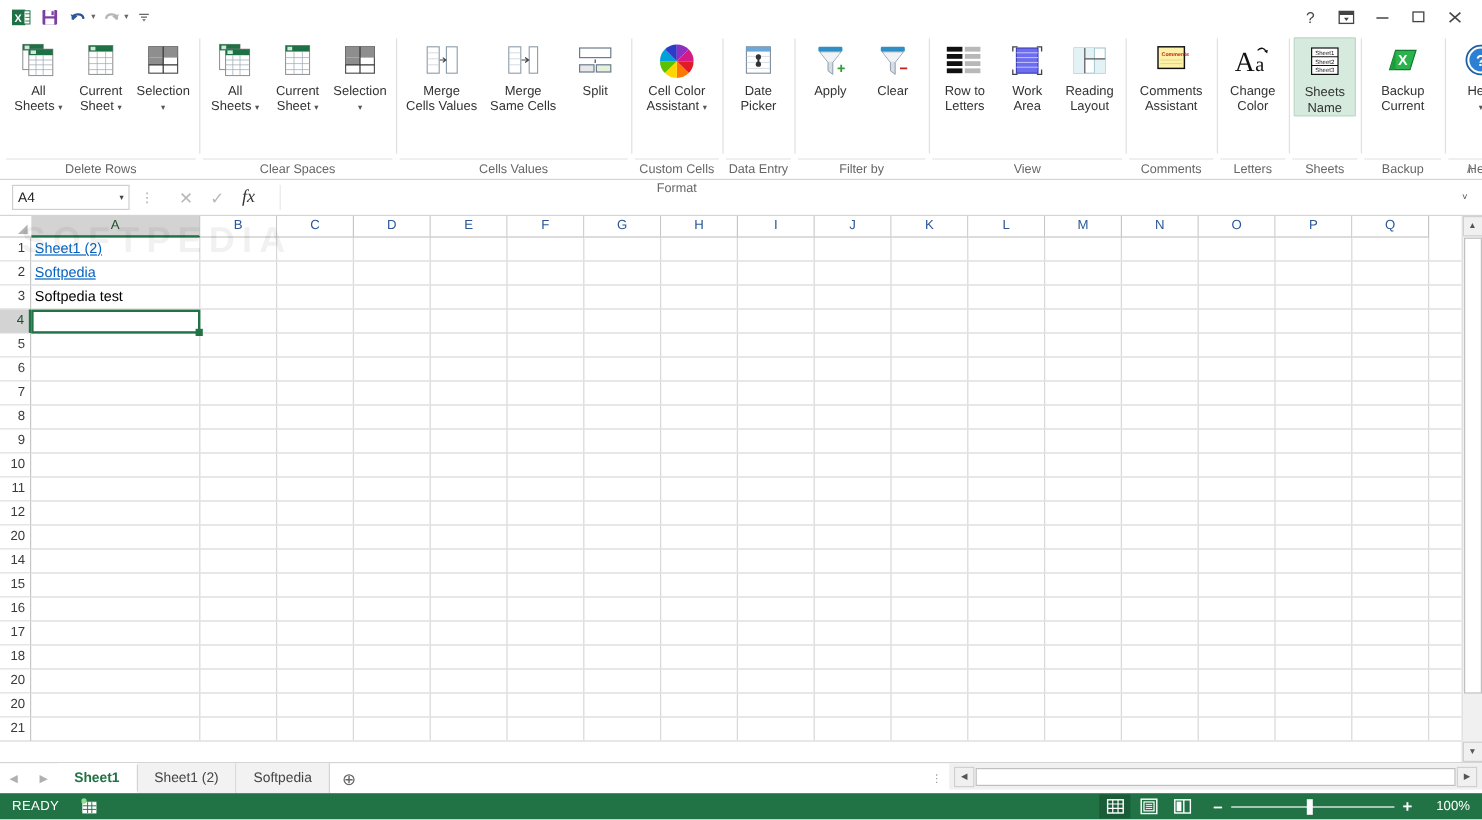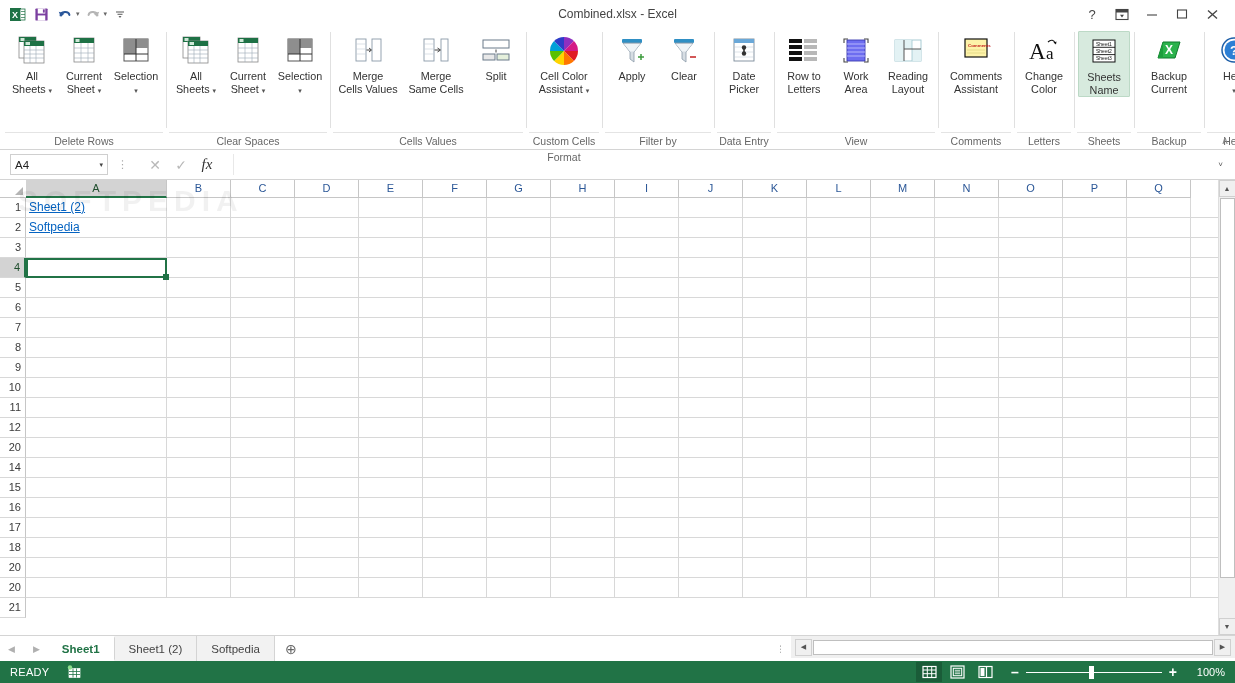--- a/index.html
+++ b/index.html
@@ -265,21 +265,20 @@
       </span>
       <span class="qat-caret">▾</span>
       <span class="qat-btn">
         <svg width="12" height="12" viewBox="0 0 12 12">
             <line x1="2" y1="4" x2="10" y2="4" stroke="#666" stroke-width="1.1"></line>
             <line x1="3.5" y1="6.3" x2="8.5" y2="6.3" stroke="#666" stroke-width="1.1"></line>
             <path d="M4.5 8 L7.5 8 L6 10 Z" fill="#666"></path>
           </svg>
       </span>
     </div>
-    <div class="title-text">Combined.xlsx - Excel</div>
     <div class="win-ctrls">
       <span class="win-btn">?</span>
       <span class="win-btn">
         <svg width="14" height="13" viewBox="0 0 14 13">
             <rect x="1" y="1.5" width="12" height="10" fill="none" stroke="#444" stroke-width="1.1"></rect>
             <rect x="1" y="1.5" width="12" height="3" fill="#444"></rect>
             <path d="M7 9.5 L5 6.8 L9 6.8 Z" fill="#444"></path>
           </svg>
       </span>
       <span class="win-btn">
@@ -484,65 +483,65 @@
         </div>
       </div>
       <div class="rgroup-label">Custom Cells Format</div>
     </div>
 
     <div class="rgroup">
       <div class="rgroup-items">
         <div class="ritem">
           <span class="ico">
             <svg width="32" height="32" viewBox="0 0 32 32">
-                <rect x="6" y="4" width="20" height="4" rx="1" fill="#2f8fc4"></rect>
-                <path d="M7 8 L25 8 L18 17 L18 27 L14 24 L14 17 Z" fill="#d6dde3" stroke="#8a9aa8" stroke-width=".8"></path>
-                <path d="M8 9 L24 9 L18 16.5 L14 16.5 Z" fill="#f0f4f7"></path>
-                <line x1="22" y1="22" x2="28" y2="22" stroke="#3c9b3c" stroke-width="1.5"></line>
-                <line x1="25" y1="19" x2="25" y2="25" stroke="#3c9b3c" stroke-width="1.5"></line>
-              </svg>
-          </span>
-          <span class="lbl"><span>Apply</span></span>
-        </div>
-        <div class="ritem">
-          <span class="ico">
-            <svg width="32" height="32" viewBox="0 0 32 32">
-                <rect x="6" y="4" width="20" height="4" rx="1" fill="#2f8fc4"></rect>
-                <path d="M7 8 L25 8 L18 17 L18 27 L14 24 L14 17 Z" fill="#d6dde3" stroke="#8a9aa8" stroke-width=".8"></path>
-                <path d="M8 9 L24 9 L18 16.5 L14 16.5 Z" fill="#f0f4f7"></path>
-                <line x1="22" y1="22" x2="28" y2="22" stroke="#c32020" stroke-width="1.5"></line>
-              </svg>
-          </span>
-          <span class="lbl"><span>Clear</span></span>
-        </div>
-      </div>
-      <div class="rgroup-label">Filter by</div>
-    </div>
-
-    <div class="rgroup">
-      <div class="rgroup-items">
-        <div class="ritem">
-          <span class="ico">
-            <svg width="32" height="32" viewBox="0 0 32 32">
                 <rect x="6" y="4" width="20" height="22" fill="#fff" stroke="#7a8a99" stroke-width=".9"></rect>
                 <rect x="6" y="4" width="20" height="4" fill="#6aa8d8"></rect>
                 <g stroke="#b9c6d2" stroke-width=".5">
                   <line x1="6" y1="12" x2="26" y2="12"></line>
                   <line x1="6" y1="17" x2="26" y2="17"></line>
                   <line x1="6" y1="22" x2="26" y2="22"></line>
                 </g>
                 <circle cx="16" cy="12.5" r="2.2" fill="#333"></circle>
                 <circle cx="16" cy="18.5" r="2.2" fill="#333"></circle>
                 <line x1="16" y1="12.5" x2="16" y2="18.5" stroke="#333" stroke-width="1.6"></line>
               </svg>
           </span>
           <span class="lbl"><span>Date</span><br><span>Picker</span></span>
         </div>
       </div>
       <div class="rgroup-label">Data Entry</div>
+    </div>
+
+    <div class="rgroup">
+      <div class="rgroup-items">
+        <div class="ritem">
+          <span class="ico">
+            <svg width="32" height="32" viewBox="0 0 32 32">
+                <rect x="6" y="4" width="20" height="4" rx="1" fill="#2f8fc4"></rect>
+                <path d="M7 8 L25 8 L18 17 L18 27 L14 24 L14 17 Z" fill="#d6dde3" stroke="#8a9aa8" stroke-width=".8"></path>
+                <path d="M8 9 L24 9 L18 16.5 L14 16.5 Z" fill="#f0f4f7"></path>
+                <line x1="22" y1="22" x2="28" y2="22" stroke="#3c9b3c" stroke-width="1.5"></line>
+                <line x1="25" y1="19" x2="25" y2="25" stroke="#3c9b3c" stroke-width="1.5"></line>
+              </svg>
+          </span>
+          <span class="lbl"><span>Apply</span></span>
+        </div>
+        <div class="ritem">
+          <span class="ico">
+            <svg width="32" height="32" viewBox="0 0 32 32">
+                <rect x="6" y="4" width="20" height="4" rx="1" fill="#2f8fc4"></rect>
+                <path d="M7 8 L25 8 L18 17 L18 27 L14 24 L14 17 Z" fill="#d6dde3" stroke="#8a9aa8" stroke-width=".8"></path>
+                <path d="M8 9 L24 9 L18 16.5 L14 16.5 Z" fill="#f0f4f7"></path>
+                <line x1="22" y1="22" x2="28" y2="22" stroke="#c32020" stroke-width="1.5"></line>
+              </svg>
+          </span>
+          <span class="lbl"><span>Clear</span></span>
+        </div>
+      </div>
+      <div class="rgroup-label">Filter by</div>
     </div>
 
     <div class="rgroup">
       <div class="rgroup-items">
         <div class="ritem">
           <span class="ico">
             <svg width="36" height="30" viewBox="0 0 36 30">
                 <g>
                   <rect x="3" y="3" width="13" height="4" fill="#111"></rect>
                   <rect x="18" y="3" width="13" height="4" fill="#b8b8b8"></rect>
@@ -764,20 +763,39 @@
                 <div class="gcell" style="width: 64px;"></div>
                 <div class="gcell" style="width: 64px;"></div>
                 <div class="gcell" style="width: 64px;"></div>
                 <div class="gcell" style="width: 64px;"></div>
                 <div class="gcell" style="width: 64px;"></div>
                 <div class="gcell" style="width: 64px;"></div>
                 <div class="gcell" style="width: 64px;"></div>
               </div>
               <div class="grow">
                 <div class="gcell link" style="width: 141px;">Softpedia</div>
+                <div class="gcell" style="width: 64px;"></div>
+                <div class="gcell" style="width: 64px;"></div>
+                <div class="gcell" style="width: 64px;"></div>
+                <div class="gcell" style="width: 64px;"></div>
+                <div class="gcell" style="width: 64px;"></div>
+                <div class="gcell" style="width: 64px;"></div>
+                <div class="gcell" style="width: 64px;"></div>
+                <div class="gcell" style="width: 64px;"></div>
+                <div class="gcell" style="width: 64px;"></div>
+                <div class="gcell" style="width: 64px;"></div>
+                <div class="gcell" style="width: 64px;"></div>
+                <div class="gcell" style="width: 64px;"></div>
+                <div class="gcell" style="width: 64px;"></div>
+                <div class="gcell" style="width: 64px;"></div>
+                <div class="gcell" style="width: 64px;"></div>
+                <div class="gcell" style="width: 64px;"></div>
+              </div>
+              <div class="grow">
+                <div class="gcell" style="width: 141px;">Softpedia test</div>
                 <div class="gcell" style="width: 64px;"></div>
                 <div class="gcell" style="width: 64px;"></div>
                 <div class="gcell" style="width: 64px;"></div>
                 <div class="gcell" style="width: 64px;"></div>
                 <div class="gcell" style="width: 64px;"></div>
                 <div class="gcell" style="width: 64px;"></div>
                 <div class="gcell" style="width: 64px;"></div>
                 <div class="gcell" style="width: 64px;"></div>
                 <div class="gcell" style="width: 64px;"></div>
                 <div class="gcell" style="width: 64px;"></div>

